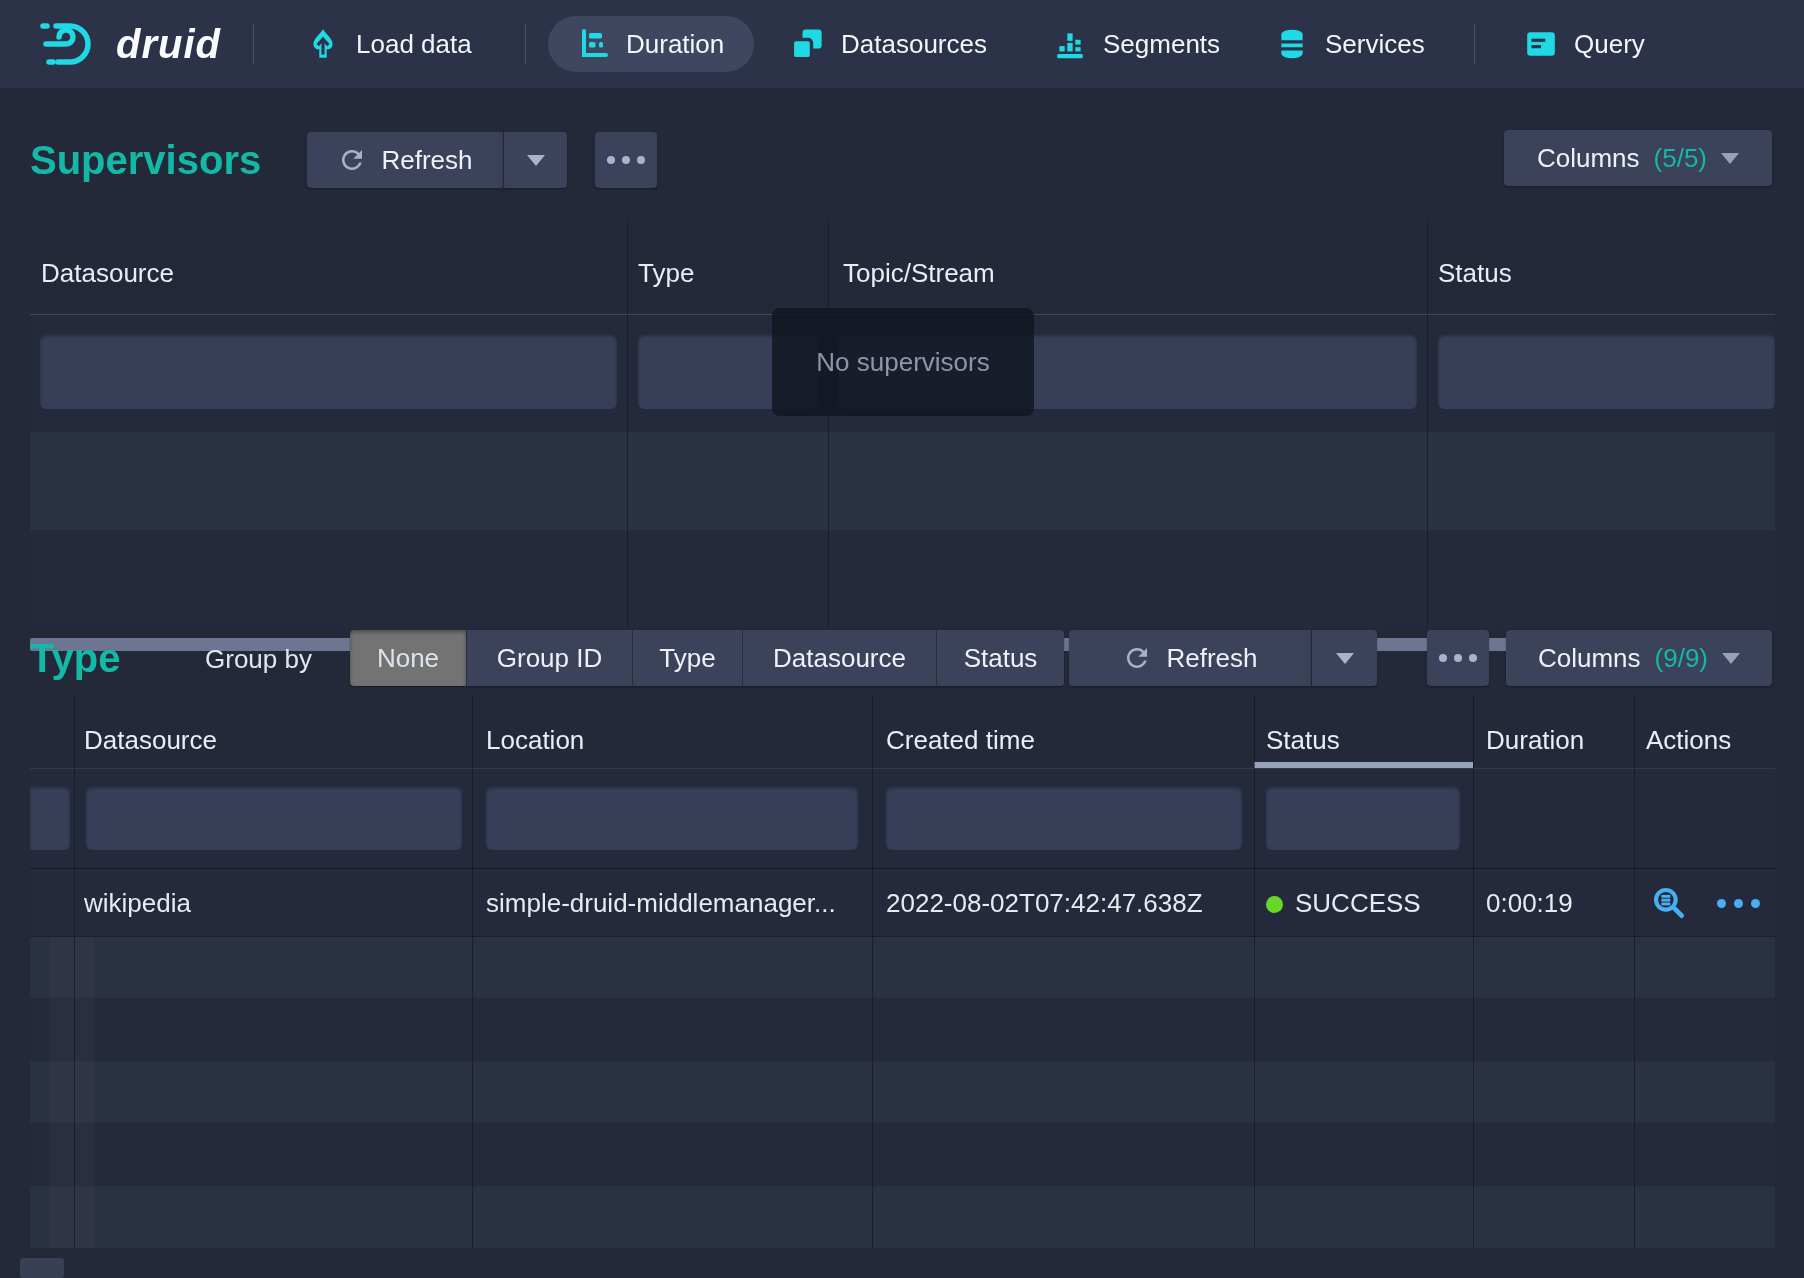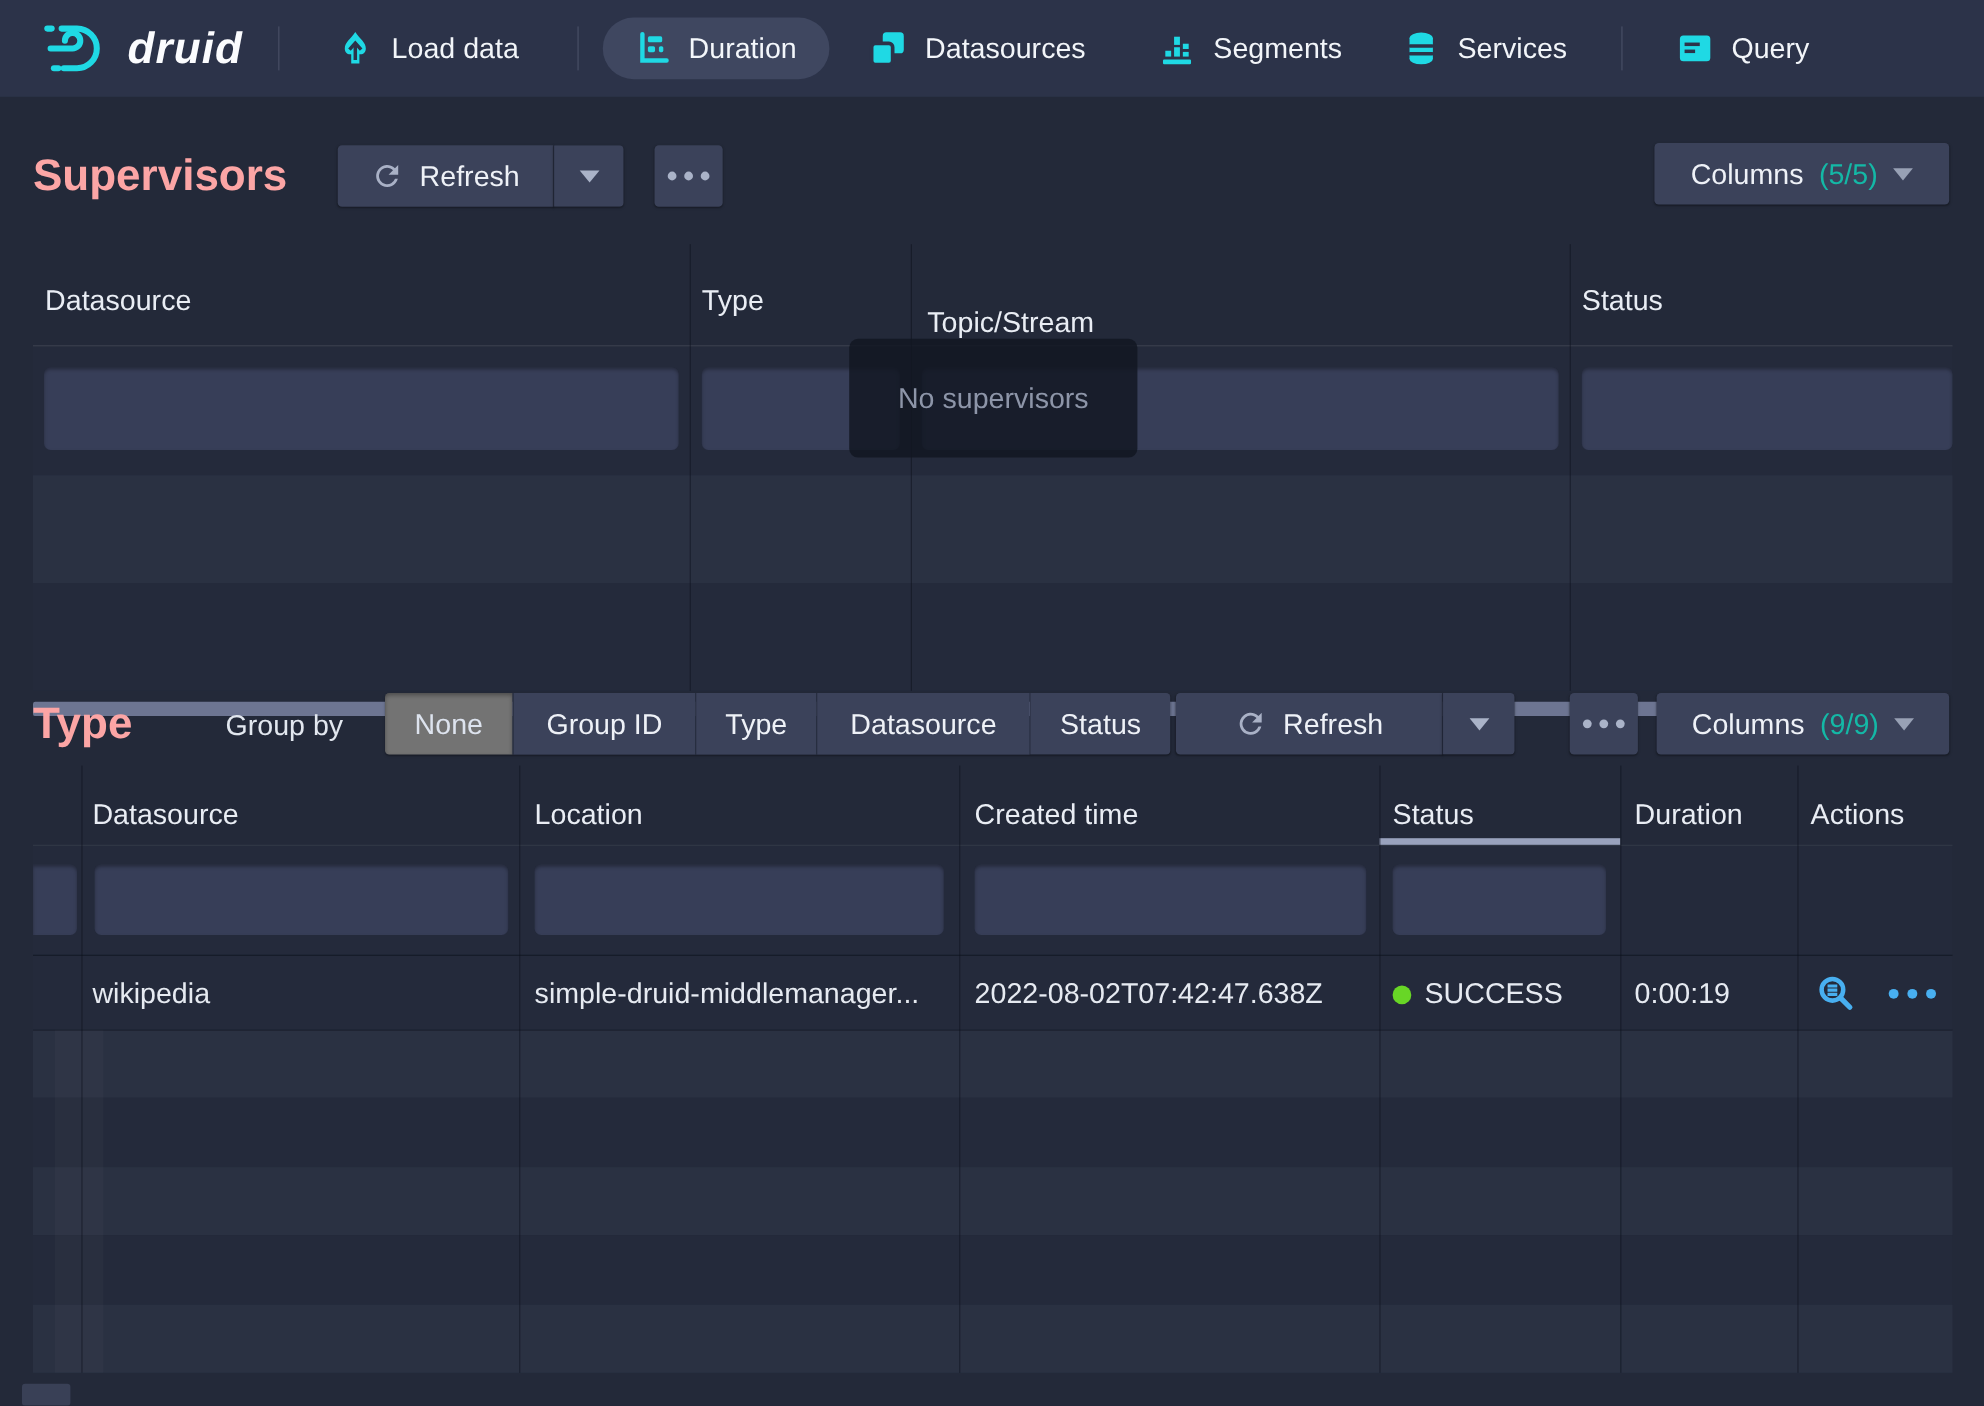--- a/index.html
+++ b/index.html
@@ -29,21 +29,21 @@
   .dots-gray{display:flex;gap:7px;}
   .dots-gray i{width:8px;height:8px;border-radius:50%;background:#aab3c8;}
   .seg{box-shadow:0 1px 2px rgba(0,0,0,.35);}
   .seg .btn{position:absolute;top:0;height:56px;border-radius:0;box-shadow:none;
             border-left:1px solid rgba(15,19,30,.45);}
   .seg .btn:first-child{border-left:none;border-radius:4px 0 0 4px;}
   .seg .btn:last-child{border-radius:0 4px 4px 0;}
   .seg .active{background:#737373;box-shadow:inset 0 2px 4px rgba(0,0,0,.35);color:#dde3ee;}
 
   
-  .sec-title{position:absolute;font-size:40px;font-weight:600;color:#fca5a5;}
+  .sec-title{position:absolute;font-size:40px;font-weight:600;color:#14b8a6;}
 
   
   .th{position:absolute;font-size:26px;color:#e9edf4;cursor:pointer;}
   .vline{position:absolute;width:1px;background:rgba(13,17,28,.55);}
   .hline{position:absolute;left:30px;width:1745px;height:1px;}
   .filter{position:absolute;background:#373e58;border:none;border-radius:6px;
           box-shadow:inset 0 2px 3px rgba(0,0,0,.3);outline:none;color:#e6eaf1;
           font-size:24px;padding:0 14px;font-family:"Liberation Sans",sans-serif;}
   .stripe{position:absolute;left:30px;width:1745px;}
   .light{background:#2a3142;}
@@ -177,21 +177,21 @@
       </span>
   </button>
   <button class="btn" style="left:1504px;top:130px;width:268px;height:56px;">
     <span>Columns</span>
     <span class="muted">(5/5)</span>
     <span class="caret" style="border-top-color:#98a1b5;"></span>
   </button>
 
   <div class="th" style="left:41px;top:258px;">Datasource</div>
   <div class="th" style="left:638px;top:258px;">Type</div>
-  <div class="th" style="left:843px;top:258px;margin-top:20px;">Topic/Stream</div>
+  <div class="th" style="left:843px;top:258px;">Topic/Stream</div>
   <div class="th" style="left:1438px;top:258px;">Status</div>
 
   <div class="hline" style="top:314px;background:rgba(255,255,255,.14);"></div>
 
   <div class="stripe dark" style="top:315px;height:117px;"></div>
   <div class="stripe light" style="top:432px;height:98px;"></div>
   <div class="stripe dark" style="top:530px;height:98px;"></div>
 
   <div class="vline" style="left:627px;top:222px;height:406px;"></div>
   <div class="vline" style="left:828px;top:222px;height:406px;"></div>

